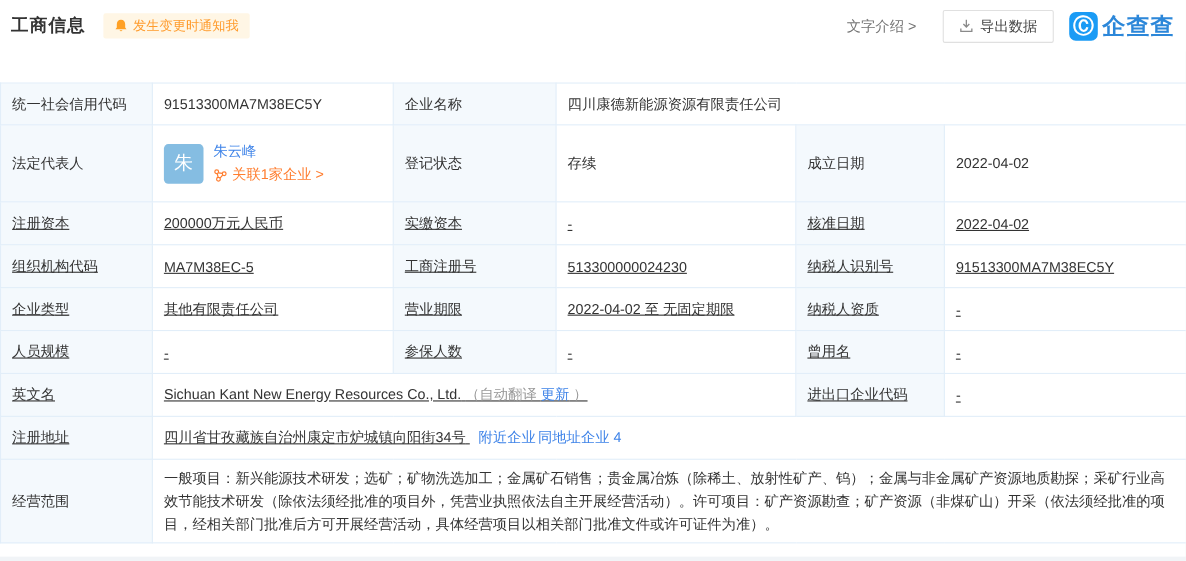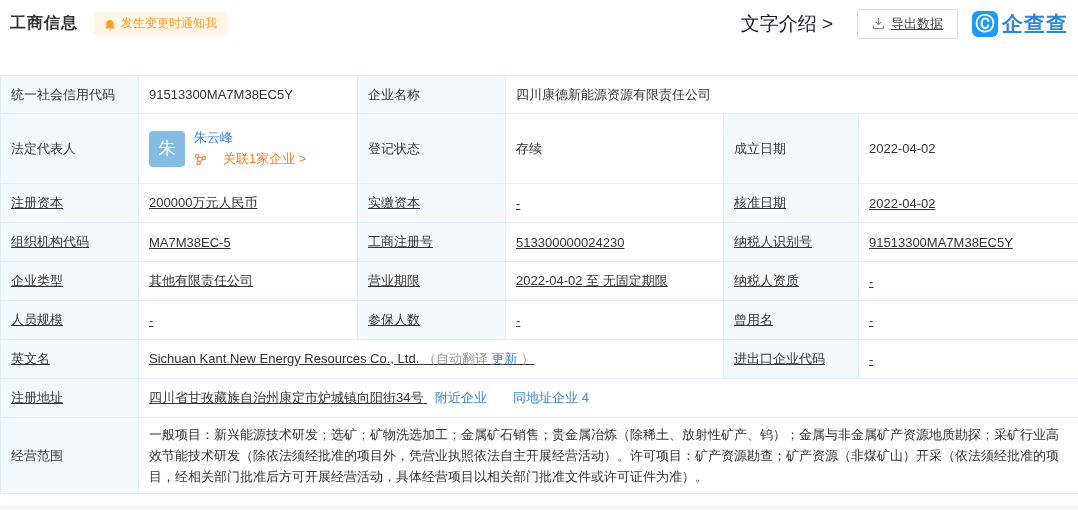--- a/index.html
+++ b/index.html
@@ -11,31 +11,31 @@
   }
   .card { width: 1078px; height: 506px; background: #fff; }
 
   
   .panel-header {
     height: 47px; display: flex; align-items: center;
     padding: 0 10px 0 10px; background: #fff;
   }
   .panel-title { font-size: 16px; font-weight: bold; color: #333; letter-spacing: 1px; }
   .notify-badge {
-    margin-left: 16px; display: inline-flex; align-items: flex-end; gap: 5px;
+    margin-left: 16px; display: inline-flex; align-items: center; gap: 5px;
     background: #fff6e5; color: #ff9c2e; font-size: 12px;
     padding: 3px 10px; border-radius: 2px; cursor: pointer;
   }
   .header-right { margin-left: auto; display: flex; align-items: center; }
-  .intro-link { color: #0f172a; font-size: 19px; text-decoration: none; cursor: pointer; }
+  .intro-link { color: #737373; font-size: 13px; text-decoration: none; cursor: pointer; }
   .export-btn {
     margin-left: 24px; display: inline-flex; align-items: center; gap: 6px;
     background: #fff; border: 1px solid #e0e0e0; border-radius: 2px;
     height: 30px; padding: 0 14px; font-size: 13px; color: #444;
-    font-family: inherit; cursor: pointer; text-decoration: underline;
+    font-family: inherit; cursor: pointer;
   }
   .brand { margin-left: 14px; display: inline-flex; align-items: center; gap: 4px; }
   .brand-icon {
     width: 26px; height: 26px; border-radius: 6px; background: #1a9bf5;
     color: #fff; font-size: 19px; font-weight: bold;
     display: inline-flex; align-items: center; justify-content: center;
   }
   .brand-text { font-size: 21px; font-weight: bold; color: #2c87d9; letter-spacing: 1px; }
 
   
@@ -59,23 +59,23 @@
   
   .rep { display: flex; align-items: center; gap: 9px; }
   .avatar {
     width: 36px; height: 36px; border-radius: 4px; background: #85bde2;
     color: #fff; font-size: 17px;
     display: inline-flex; align-items: center; justify-content: center; cursor: pointer;
   }
   .rep-info { display: flex; flex-direction: column; gap: 3px; }
   .orange-link {
     color: #ff7d2f; text-decoration: none; cursor: pointer;
-    display: inline-flex; align-items: center; gap: 16px; font-size: 13px;
-  }
-  .addr-links { display: inline-flex; gap: 26px; margin-left: 8px; }
+    display: inline-flex; align-items: center; gap: 4px; font-size: 13px;
+  }
+  .addr-links { display: inline-flex; gap: 2px; margin-left: 8px; }
   .icon-svg { display: inline-block; vertical-align: middle; }
 </style>
 </head>
 <body>
 
 <div class="card">
 
   <div class="panel-header">
     <span class="panel-title">工商信息</span>
 

